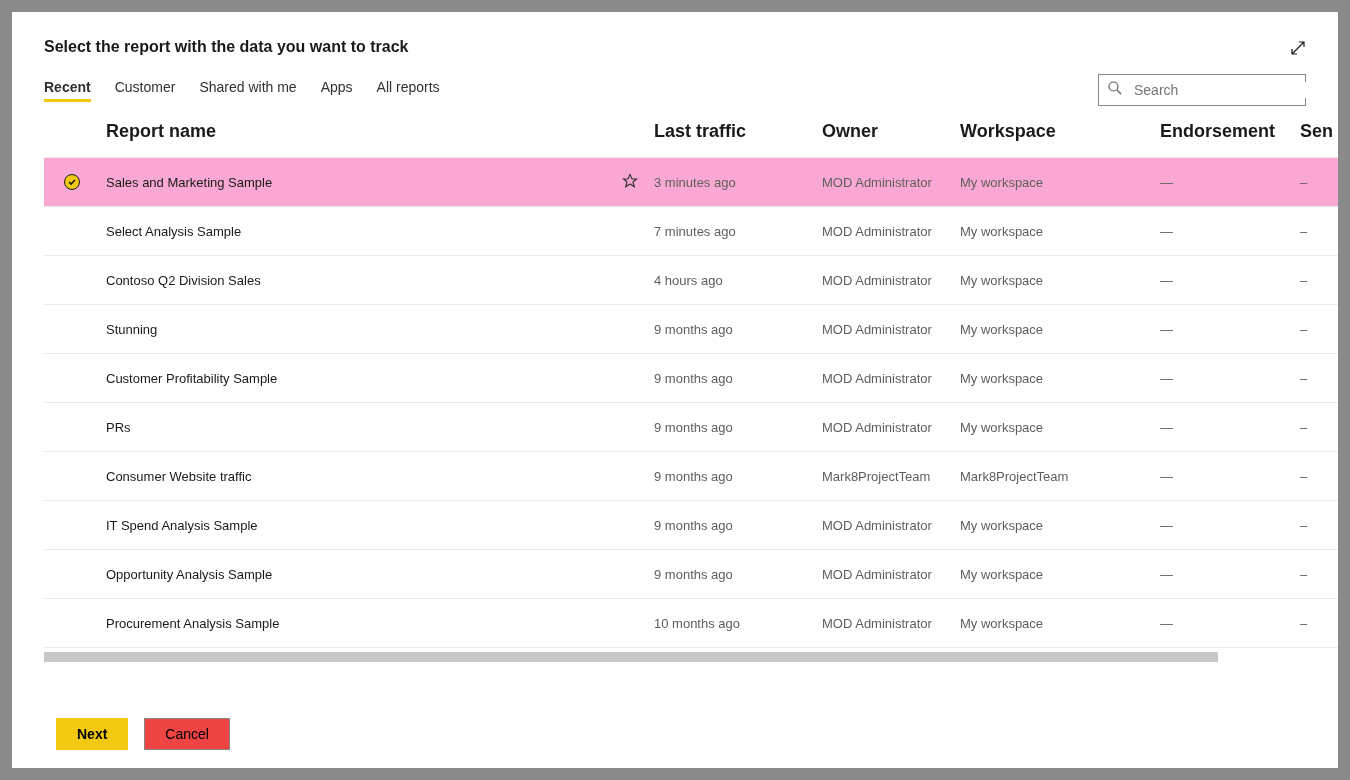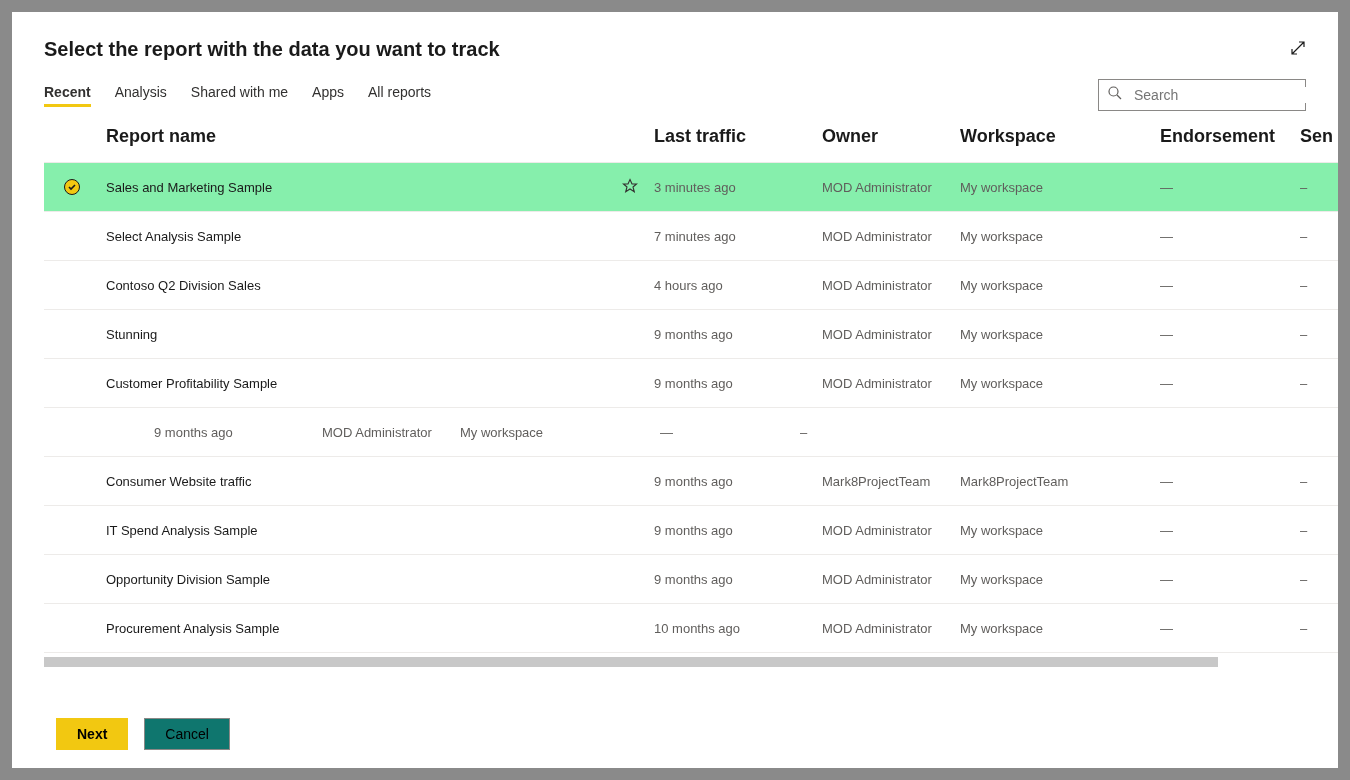--- a/index.html
+++ b/index.html
@@ -20,21 +20,21 @@
       background: #ffffff;
       display: flex;
       flex-direction: column;
       overflow: hidden;
     }
     .dialog-header {
       padding: 26px 32px 0 32px;
       position: relative;
     }
     .dialog-title {
-      font-size: 20px;
+      font-size: 16px;
       font-weight: 600;
       color: #1a1a1a;
     }
     .expand-icon {
       position: absolute;
       top: 28px;
       right: 32px;
       cursor: pointer;
     }
     .tabs-row {
@@ -99,21 +99,21 @@
     .row {
       display: flex;
       align-items: center;
       height: 49px;
       border-bottom: 1px solid #edebe9;
       font-size: 13px;
       color: #1a1a1a;
       cursor: pointer;
     }
     .row.selected {
-      background: #86efac;
+      background: #f9a8d4;
     }
     .row .col-accessed,
     .row .col-owner,
     .row .col-workspace {
       color: #605e5c;
     }
     .row .col-endorsement,
     .row .col-sensitivity {
       color: #605e5c;
     }
@@ -141,21 +141,21 @@
       gap: 16px;
       padding: 20px 32px 18px 44px;
     }
     .btn {
       height: 32px;
       padding: 0 20px;
       font-size: 14px;
       font-family: inherit;
       cursor: pointer;
       border: 1px solid #8a8886;
-      background: #0f766e;
+      background: #ef4444;
     }
     .btn.primary {
       background: #f2c811;
       border-color: #f2c811;
       font-weight: 600;
     }
   </style>
 </head>
 <body>
 
@@ -165,21 +165,21 @@
     <div class="expand-icon">
       <svg width="16" height="16" viewBox="0 0 16 16" fill="none" stroke="#1a1a1a" stroke-width="1.2">
         <path d="M2 14 L14 2 M9 2 H14 V7 M7 14 H2 V9"></path>
       </svg>
     </div>
   </div>
 
   <div class="tabs-row">
     <div class="tabs">
       <div class="tab active">Recent</div>
-      <div class="tab">Analysis</div>
+      <div class="tab">Customer</div>
       <div class="tab">Shared with me</div>
       <div class="tab">Apps</div>
       <div class="tab">All reports</div>
     </div>
     <div class="search-box">
       <span>
         <svg width="16" height="16" viewBox="0 0 16 16" fill="none" stroke="#605e5c" stroke-width="1.2">
           <circle cx="6.5" cy="6.5" r="4.5"></circle>
           <line x1="10" y1="10" x2="14" y2="14"></line>
         </svg>
@@ -255,20 +255,21 @@
           <div class="col-name">Customer Profitability Sample</div>
           <div class="col-fav"></div>
           <div class="col-accessed">9 months ago</div>
           <div class="col-owner">MOD Administrator</div>
           <div class="col-workspace">My workspace</div>
           <div class="col-endorsement">—</div>
           <div class="col-sensitivity">–</div>
         </div>
         <div class="row">
           <div class="col-select"></div>
+          <div class="col-name">PRs</div>
           <div class="col-fav"></div>
           <div class="col-accessed">9 months ago</div>
           <div class="col-owner">MOD Administrator</div>
           <div class="col-workspace">My workspace</div>
           <div class="col-endorsement">—</div>
           <div class="col-sensitivity">–</div>
         </div>
         <div class="row">
           <div class="col-select"></div>
           <div class="col-name">Consumer Website traffic</div>
@@ -284,21 +285,21 @@
           <div class="col-name">IT Spend Analysis Sample</div>
           <div class="col-fav"></div>
           <div class="col-accessed">9 months ago</div>
           <div class="col-owner">MOD Administrator</div>
           <div class="col-workspace">My workspace</div>
           <div class="col-endorsement">—</div>
           <div class="col-sensitivity">–</div>
         </div>
         <div class="row">
           <div class="col-select"></div>
-          <div class="col-name">Opportunity Division Sample</div>
+          <div class="col-name">Opportunity Analysis Sample</div>
           <div class="col-fav"></div>
           <div class="col-accessed">9 months ago</div>
           <div class="col-owner">MOD Administrator</div>
           <div class="col-workspace">My workspace</div>
           <div class="col-endorsement">—</div>
           <div class="col-sensitivity">–</div>
         </div>
         <div class="row">
           <div class="col-select"></div>
           <div class="col-name">Procurement Analysis Sample</div>

